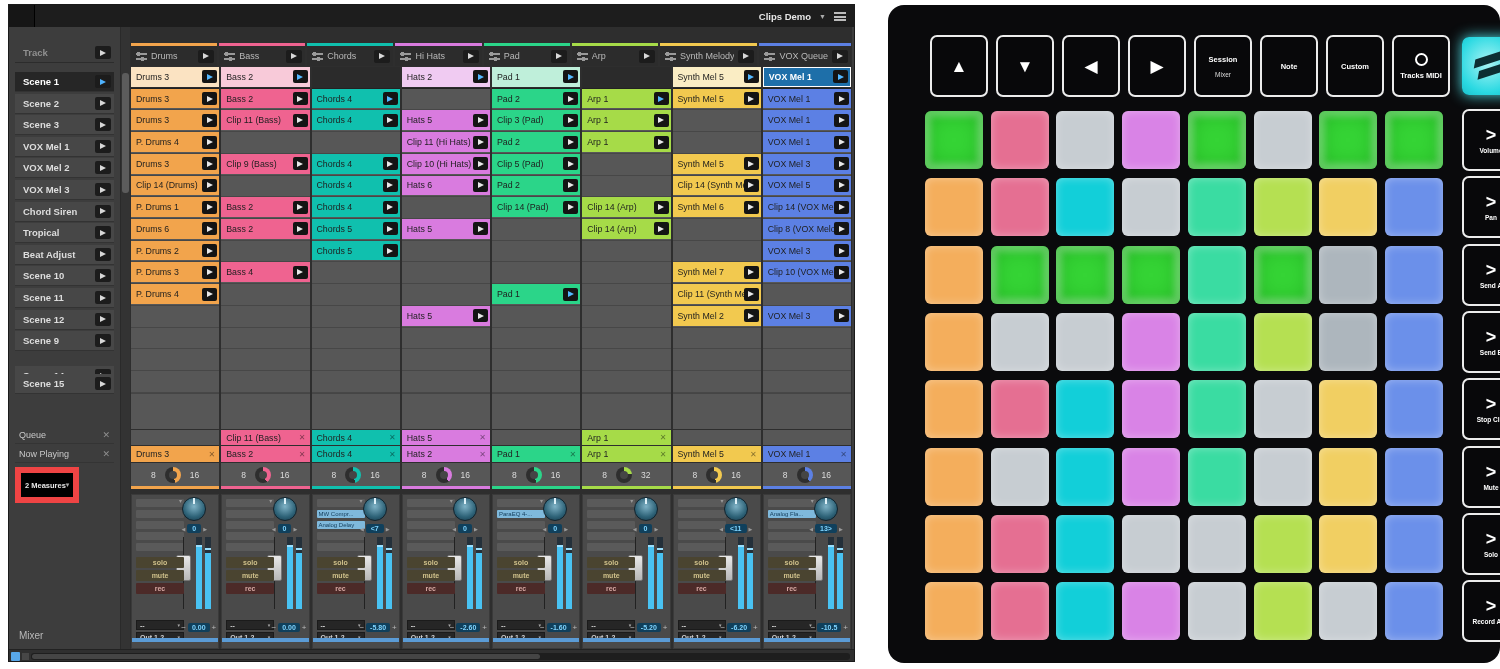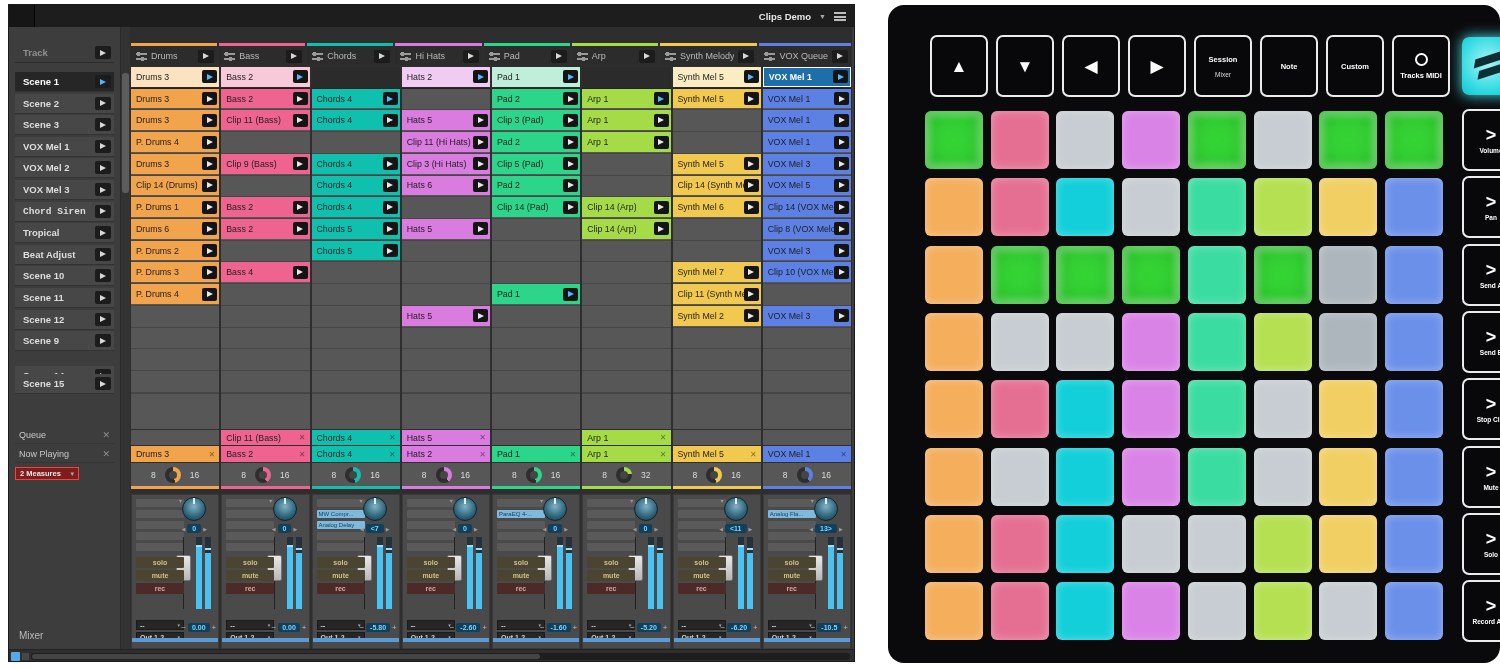--- a/index.html
+++ b/index.html
@@ -30,22 +30,22 @@
   .scene-row.header .lbl{color:#909090;font-weight:bold;}
   .scene-row.selected{background:#262626;}
   .scene-row.selected .lbl{color:#fff;}
   .playbtn{width:16px;height:13px;background:#1c1c1c;border-radius:2px;display:flex;align-items:center;justify-content:center;flex:0 0 auto;}
   .playbtn .tri{width:0;height:0;border-left:6px solid #d8d8d8;border-top:3.5px solid transparent;border-bottom:3.5px solid transparent;}
   .playbtn.blue .tri{border-left-color:#4fb3ff;}
   .side-foot-row{position:absolute;left:6px;right:6px;height:18px;display:flex;align-items:center;padding:0 4px;
                  background:#3d3d3d;border-bottom:1px solid #343434;}
   .side-foot-row .lbl{flex:1;font-size:9px;color:#c9c9c9;}
   .xmark{color:#8f8f8f;font-size:9px;}
-  #measures-dd{position:absolute;left:6px;width:64px;height:13px;background:#7f1d1d;border:1px solid #ef4444;
-               display:flex;align-items:center;padding:0 4px;}
+  #measures-dd{position:absolute;left:6px;width:64px;height:13px;background:#000000;border:6px solid #ef4444;
+               display:flex;align-items:center;padding:12px 4px;}
   #measures-dd .lbl{flex:1;font-size:7.5px;font-weight:bold;color:#e8e8e8;white-space:nowrap;}
   #mixer-label{position:absolute;left:10px;bottom:8px;font-size:10px;color:#b9b9b9;}
 
   
   #vscroll{position:absolute;left:112px;top:22px;width:9px;bottom:12px;background:#333;}
   #vscroll .thumb{position:absolute;left:1px;right:1px;top:46px;height:120px;background:#5c5c5c;border-radius:3px;}
 
   
   #gridarea{position:absolute;left:121px;top:22px;right:2px;bottom:12px;background:#2e2e2e;}
   .gcols{position:absolute;left:1px;right:1px;display:grid;grid-template-columns:repeat(8,1fr);column-gap:2px;}
@@ -195,21 +195,21 @@
           <span class="playbtn">
             <span class="tri"></span>
           </span>
         </div>
         <div class="scene-row " style="top: 153px;">
           <span class="lbl">VOX Mel 3</span>
           <span class="playbtn">
             <span class="tri"></span>
           </span>
         </div>
-        <div class="scene-row " style="top: 174.6px; font-family: Liberation Mono, monospace;">
+        <div class="scene-row " style="top: 174.6px;">
           <span class="lbl">Chord Siren</span>
           <span class="playbtn">
             <span class="tri"></span>
           </span>
         </div>
         <div class="scene-row " style="top: 196.2px;">
           <span class="lbl">Tropical</span>
           <span class="playbtn">
             <span class="tri"></span>
           </span>
@@ -586,21 +586,21 @@
         <div class="cell">
           <div class="clip" style="background: rgb(16, 192, 174);">
             <span class="clbl">Chords 4</span>
             <span class="cplay">
               <span class="tri"></span>
             </span>
           </div>
         </div>
         <div class="cell">
           <div class="clip" style="background: rgb(217, 123, 223);">
-            <span class="clbl">Clip 3 (Hi Hats)</span>
+            <span class="clbl">Clip 10 (Hi Hats)</span>
             <span class="cplay">
               <span class="tri"></span>
             </span>
           </div>
         </div>
         <div class="cell">
           <div class="clip" style="background: rgb(43, 213, 137);">
             <span class="clbl">Clip 5 (Pad)</span>
             <span class="cplay">
               <span class="tri"></span>

